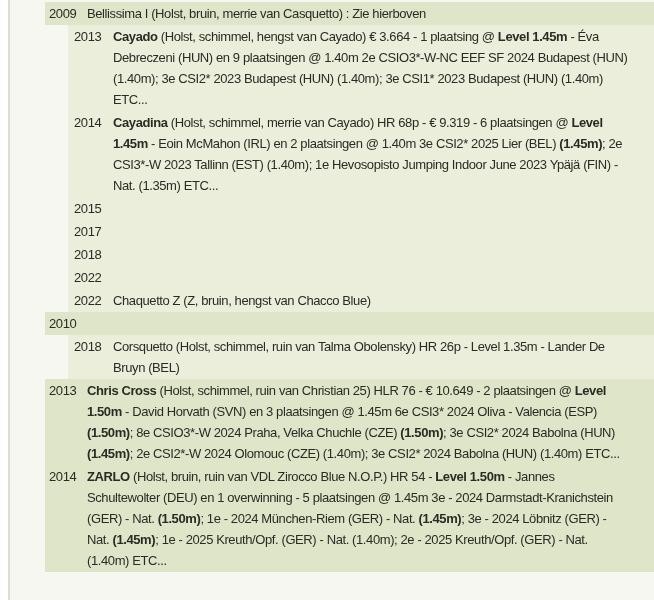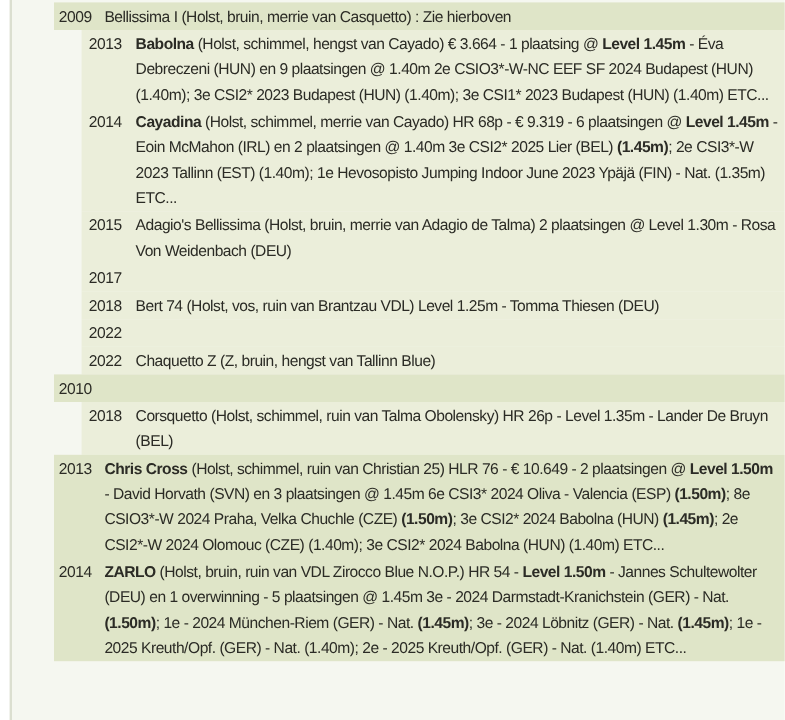--- a/index.html
+++ b/index.html
@@ -53,60 +53,58 @@
     background: var(--level2-row-bg, #ebeeda);
   }
   .year {
     flex: 0 0 auto;
     box-sizing: border-box;
   }
   .lvl1 .year { width: 42px; padding-left: 4px; }
   .lvl2 .year { width: 45px; padding-left: 6px; }
   .text {
     flex: 1 1 auto;
-    padding-right: 4px;
+    padding-right: 25px;
   }
   .text .b { font-weight: bold; }
   .text .u { cursor: pointer; }
 </style>
 </head>
 <body style="--level1-row-bg: #dfe5c8; --level2-row-bg: #ebeeda; --page-margin-bg: #f5f7f0; --gutter-line: #dbdfd0; --text: #2b2b25;">
 
 <div class="stage">
   <div class="gutter-line"></div>
   <div class="content">
       <div class="row lvl1">
         <span class="year">2009</span>
         <span class="text"><span>Bellissima I (Holst, bruin, merrie van Casquetto) : Zie hierboven</span></span>
       </div>
       <div class="row lvl2">
         <span class="year">2013</span>
-        <span class="text"><span class="b">Babolna</span><span> (Holst, schimmel, hengst van Cayado) € 3.664 - 1 plaatsing @ </span><span class="b">Level 1.45m</span><span> - Éva Debreczeni (HUN) en 9 plaatsingen @ 1.40m 2e CSIO3*-W-NC EEF SF 2024 Budapest (HUN) (1.40m); 3e CSI2* 2023 Budapest (HUN) (1.40m); 3e CSI1* 2023 Budapest (HUN) (1.40m) ETC...</span></span>
+        <span class="text"><span class="b">Cayado</span><span> (Holst, schimmel, hengst van Cayado) € 3.664 - 1 plaatsing @ </span><span class="b">Level 1.45m</span><span> - Éva Debreczeni (HUN) en 9 plaatsingen @ 1.40m 2e CSIO3*-W-NC EEF SF 2024 Budapest (HUN) (1.40m); 3e CSI2* 2023 Budapest (HUN) (1.40m); 3e CSI1* 2023 Budapest (HUN) (1.40m) ETC...</span></span>
       </div>
       <div class="row lvl2">
         <span class="year">2014</span>
         <span class="text"><span class="b">Cayadina</span><span> (Holst, schimmel, merrie van Cayado) </span><span class="u">HR 68p</span><span> - € 9.319 - 6 plaatsingen @ </span><span class="b">Level 1.45m</span><span> - Eoin McMahon (IRL) en 2 plaatsingen @ 1.40m 3e CSI2* 2025 Lier (BEL) </span><span class="b">(1.45m)</span><span>; 2e CSI3*-W 2023 Tallinn (EST) (1.40m); 1e Hevosopisto Jumping Indoor June 2023 Ypäjä (FIN) - Nat. (1.35m) ETC...</span></span>
       </div>
       <div class="row lvl2">
         <span class="year">2015</span>
-        <span class="text"><span>Adagio's Bellissima (Holst, bruin, merrie van Adagio de Talma) 2 plaatsingen @ Level 1.30m - Rosa Von Weidenbach (DEU)</span></span>
       </div>
       <div class="row lvl2">
         <span class="year">2017</span>
       </div>
       <div class="row lvl2">
         <span class="year">2018</span>
-        <span class="text"><span>Bert 74 (Holst, vos, ruin van Brantzau VDL) Level 1.25m - Tomma Thiesen (DEU)</span></span>
       </div>
       <div class="row lvl2">
         <span class="year">2022</span>
       </div>
       <div class="row lvl2">
         <span class="year">2022</span>
-        <span class="text"><span>Chaquetto Z (Z, bruin, hengst van Tallinn Blue)</span></span>
+        <span class="text"><span>Chaquetto Z (Z, bruin, hengst van Chacco Blue)</span></span>
       </div>
       <div class="row lvl1">
         <span class="year">2010</span>
       </div>
       <div class="row lvl2">
         <span class="year">2018</span>
         <span class="text"><span>Corsquetto (Holst, schimmel, ruin van Talma Obolensky) </span><span class="u">HR 26p</span><span> - Level 1.35m - Lander De Bruyn (BEL)</span></span>
       </div>
       <div class="row lvl1">
         <span class="year">2013</span>

